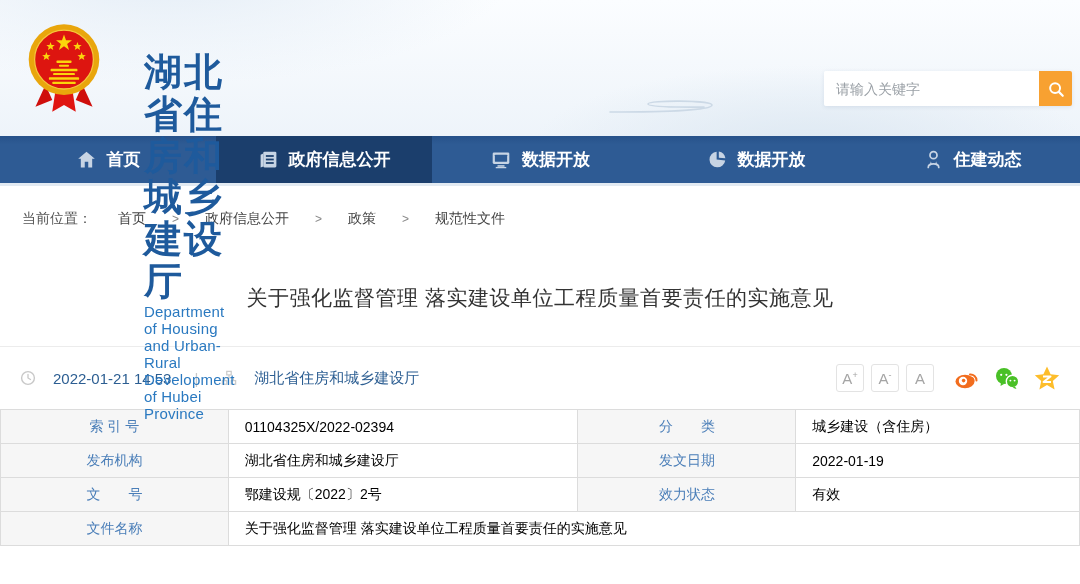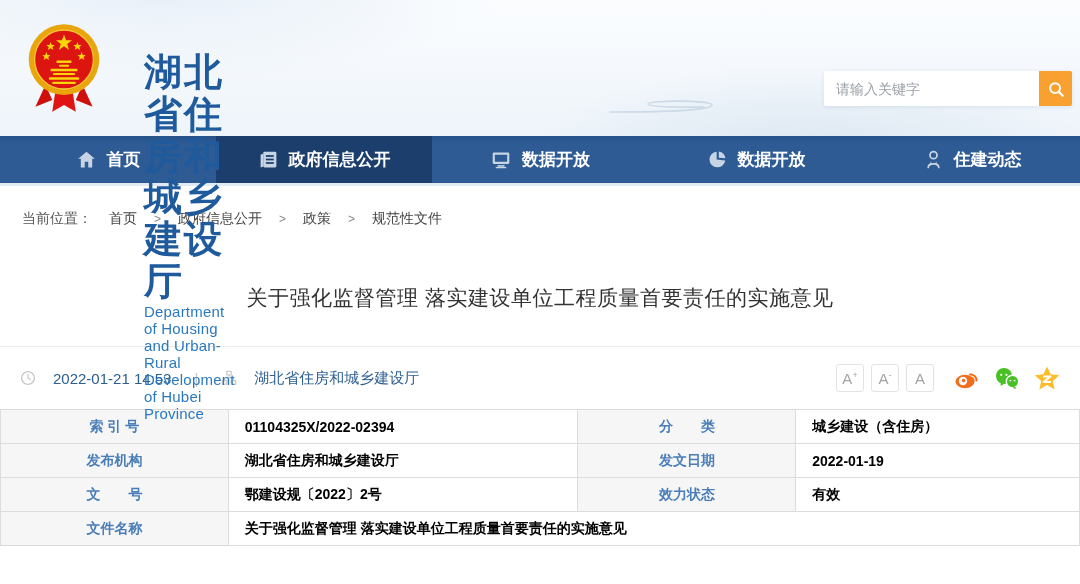--- a/index.html
+++ b/index.html
@@ -33,42 +33,42 @@
   .main-nav{ display:flex; width:1080px; height:50px;
              background:linear-gradient(180deg,#27528a 0%, #2e5b94 18%);
              border-bottom:3px solid #e2eaf2; }
   .nav-item{ flex:1; display:flex; align-items:center; justify-content:center; gap:10px;
              color:#fff; font-size:17px; font-weight:bold; cursor:pointer; }
   .nav-item.active{ background:#1b3e6c; }
   .nav-item svg{ flex:0 0 auto; }
 
   
   .breadcrumb{ padding:24px 0 0 22px; font-size:14px; color:#555;
-               display:flex; align-items:center; gap:17px; }
+               display:flex; align-items:center; gap:26px; }
   .crumb{ color:#444; cursor:pointer; }
   .crumb-sep{ color:#888; font-size:12px; }
 
   
   .article-title{ margin-top:56px; text-align:center; font-size:21px; font-weight:400;
                   color:#333; letter-spacing:0.5px; }
   .meta-divider{ border:none; border-top:1px solid #ececec; margin-top:34px; }
   .meta-row{ height:62px; display:flex; align-items:center; justify-content:space-between;
              padding:0 20px; }
   .meta-left{ display:flex; align-items:center; gap:17px; font-size:15px; color:#2c5e92; }
   .meta-pipe{ color:#c9c9c9; margin:0 6px; }
   .meta-right{ display:flex; align-items:center; }
   .font-btn{ width:28px; height:28px; margin-right:7px; background:#fff;
              border:1px solid #e3e3e3; border-radius:3px; color:#a5a5a5;
              font-size:15px; cursor:pointer; line-height:1; }
   .font-btn sup{ font-size:9px; }
   .share-icon{ margin-left:13px; cursor:pointer; display:inline-flex; }
 
   
   .doc-table{ width:1080px; border-collapse:collapse; font-size:14px; margin-top:0; }
-  .doc-table td{ border:1px solid #dcdcdc; height:34px;font-weight:bold; }
+  .doc-table td{ border:1px solid #dcdcdc; height:34px; }
   .doc-table td.lbl{ background:#f6f6f6; color:#4a7eb8; text-align:center; }
   .doc-table td.val{ background:#fff; color:#000000; padding-left:16px; }
 </style>
 </head>
 <body>
 
 <header class="site-header">
   <a class="logo-link">
     <svg class="emblem" viewBox="0 0 100 112">
       <path d="M28 76 L16 102 L36 94 Z" fill="#cf0f0c"></path>

